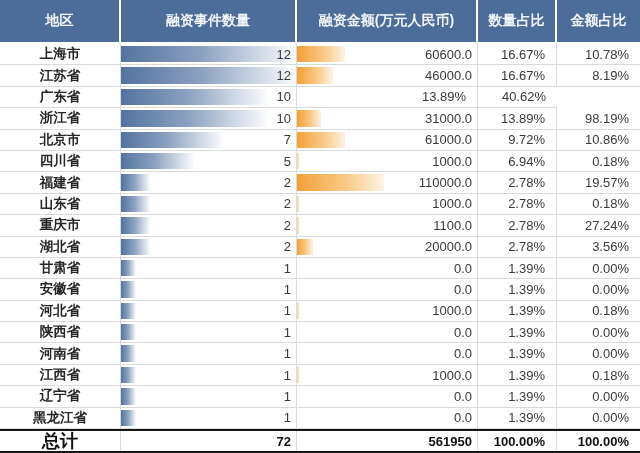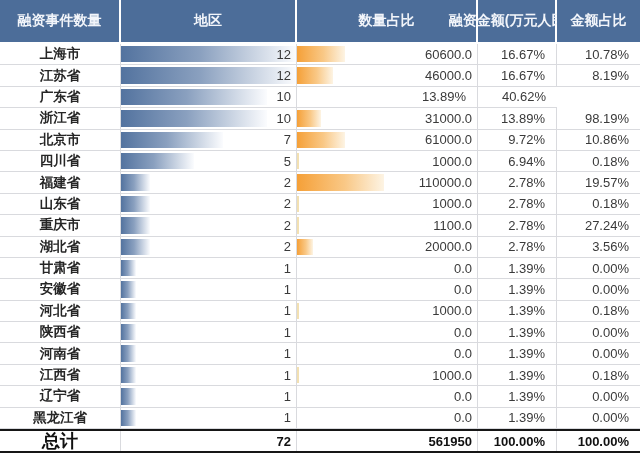--- a/index.html
+++ b/index.html
@@ -63,24 +63,24 @@
   }
   .total .cell{font-weight:bold;color:var(--text-black);border-bottom:none;}
   .total .c-region{font-size:18px;}
 </style>
 </head>
 <body>
 
 <div class="table">
 
   <div class="hdr">
+    <div class="hcell">地区</div>
     <div class="hcell">融资事件数量</div>
-    <div class="hcell">地区</div>
+    <div class="hcell">融资金额(万元人民币)</div>
     <div class="hcell">数量占比</div>
-    <div class="hcell">融资金额(万元人民币)</div>
     <div class="hcell">金额占比</div>
   </div>
 
   <div class="tbody">
       <div class="row">
     <div class="cell c-region">
           <span class="val">上海市</span>
         </div>
     <div class="cell c-num">
       <div class="bar bar-blue" style="width: 100%;"></div>

